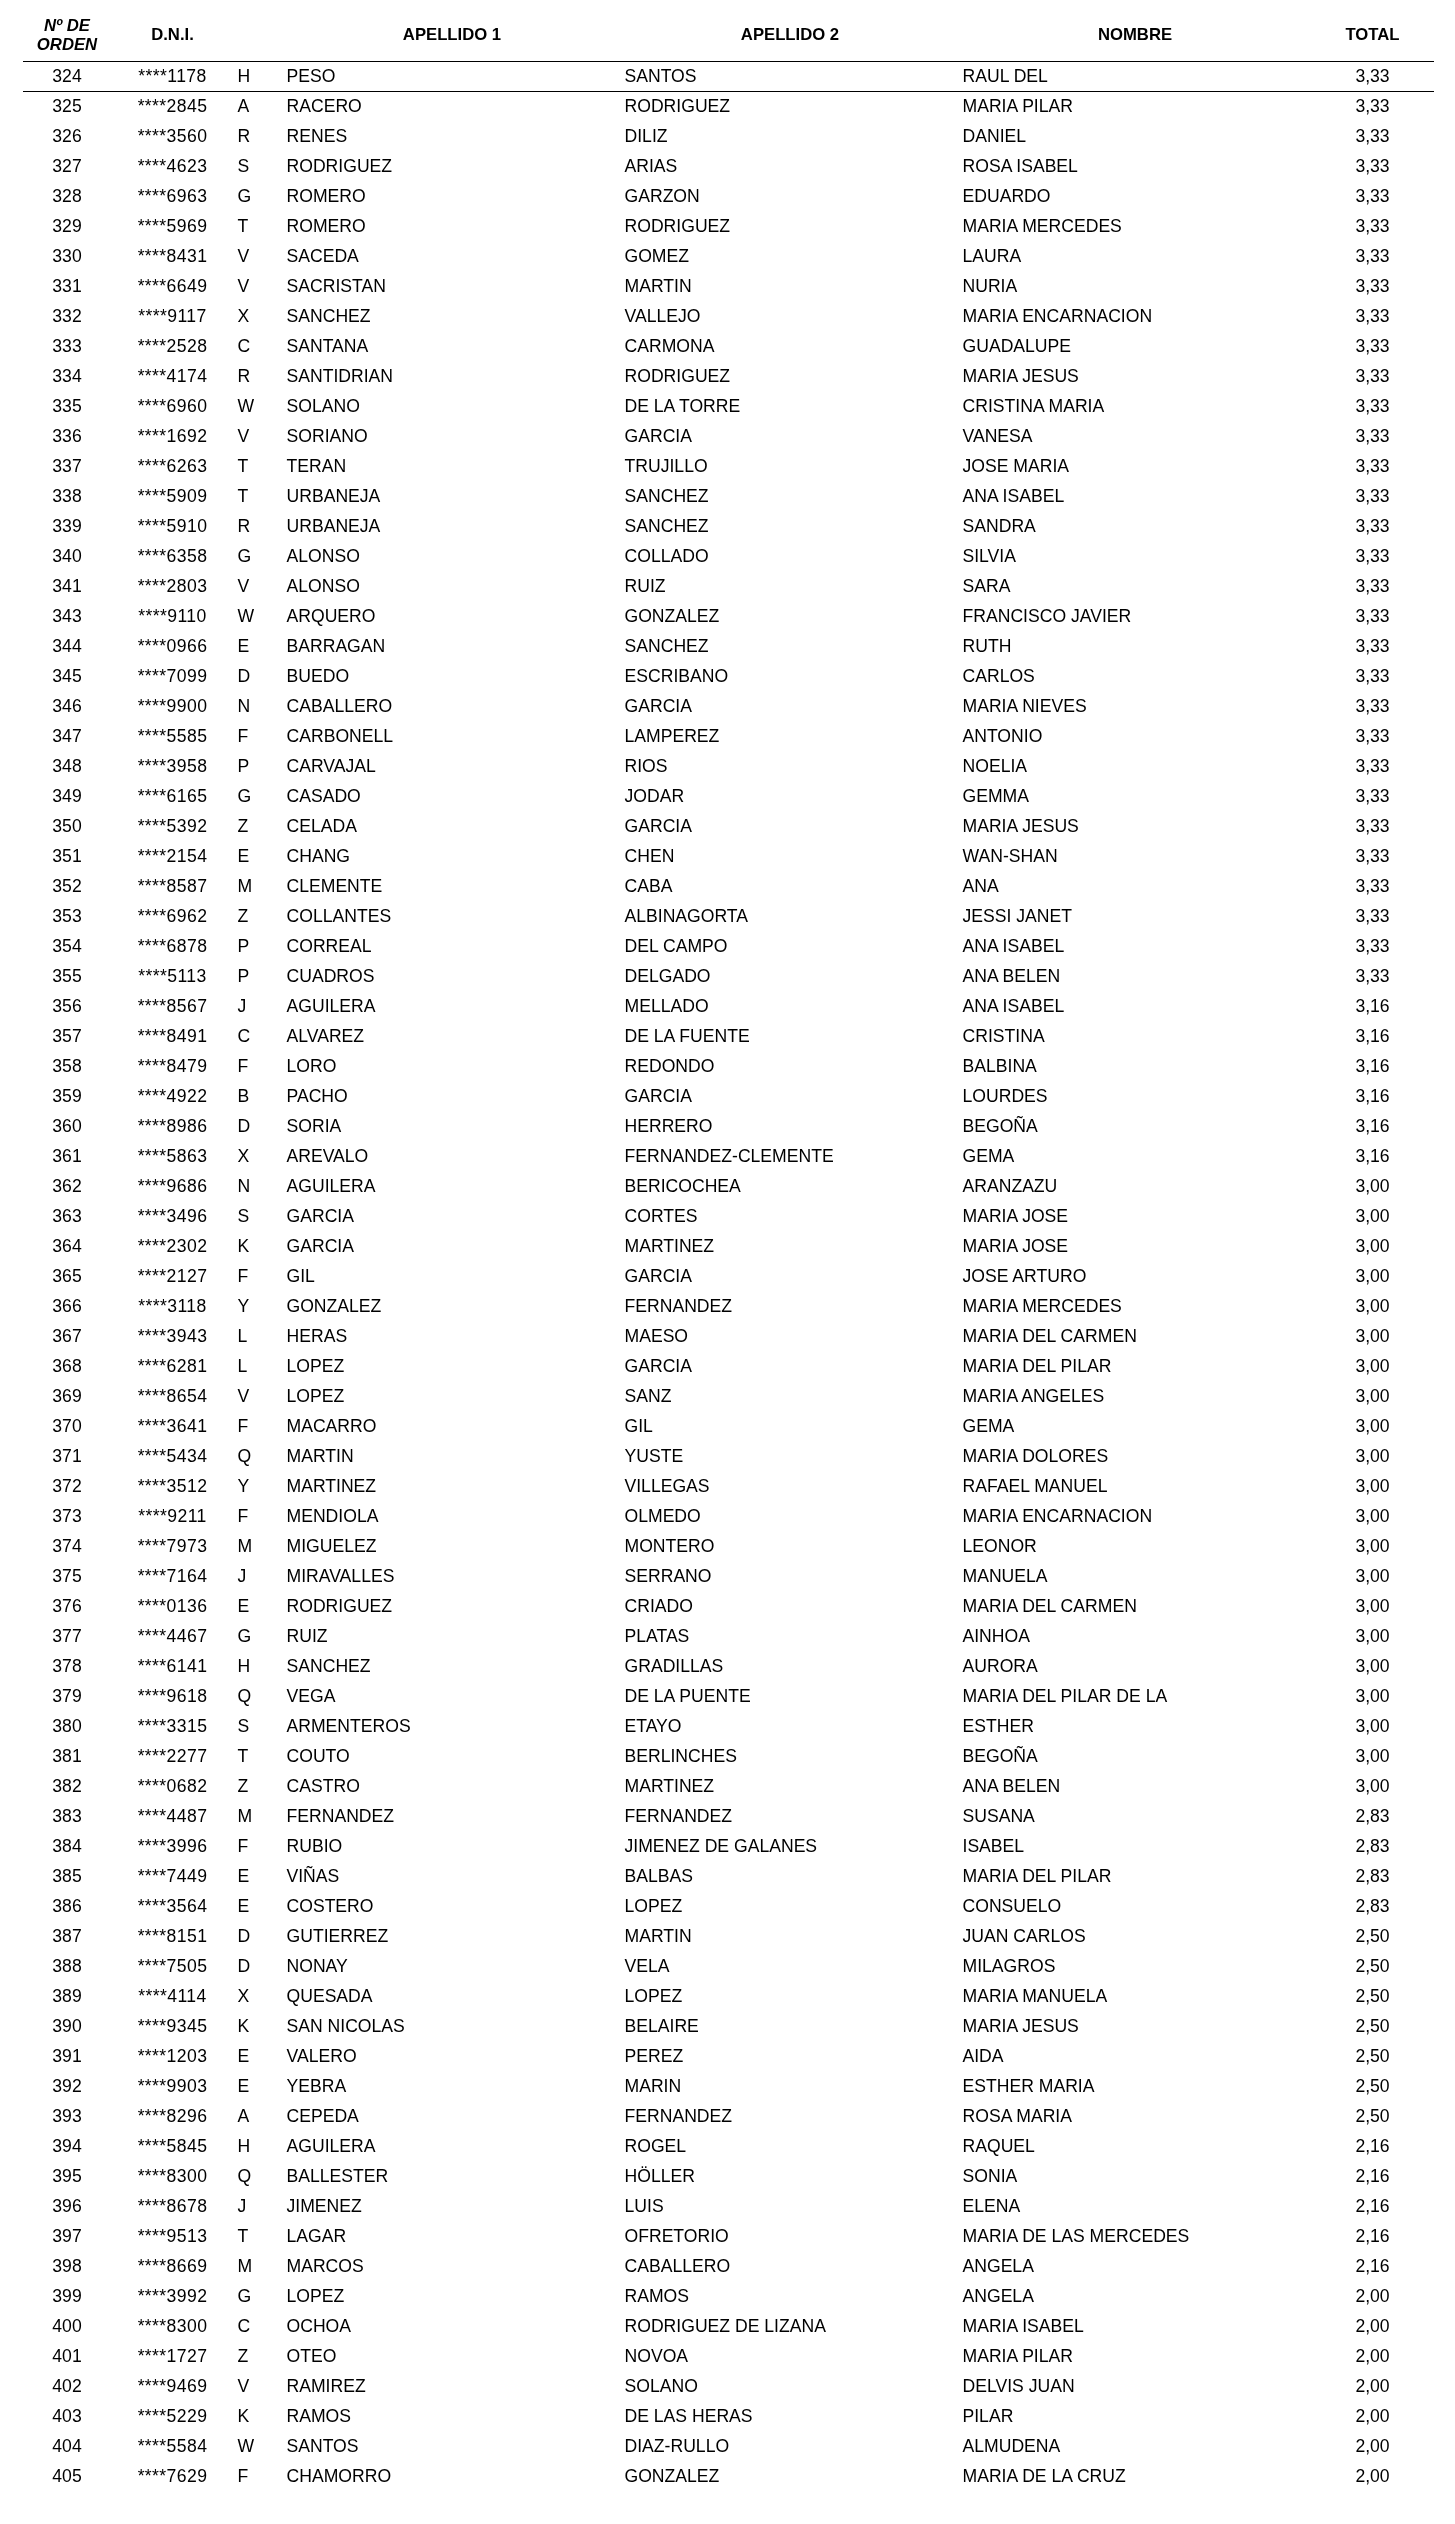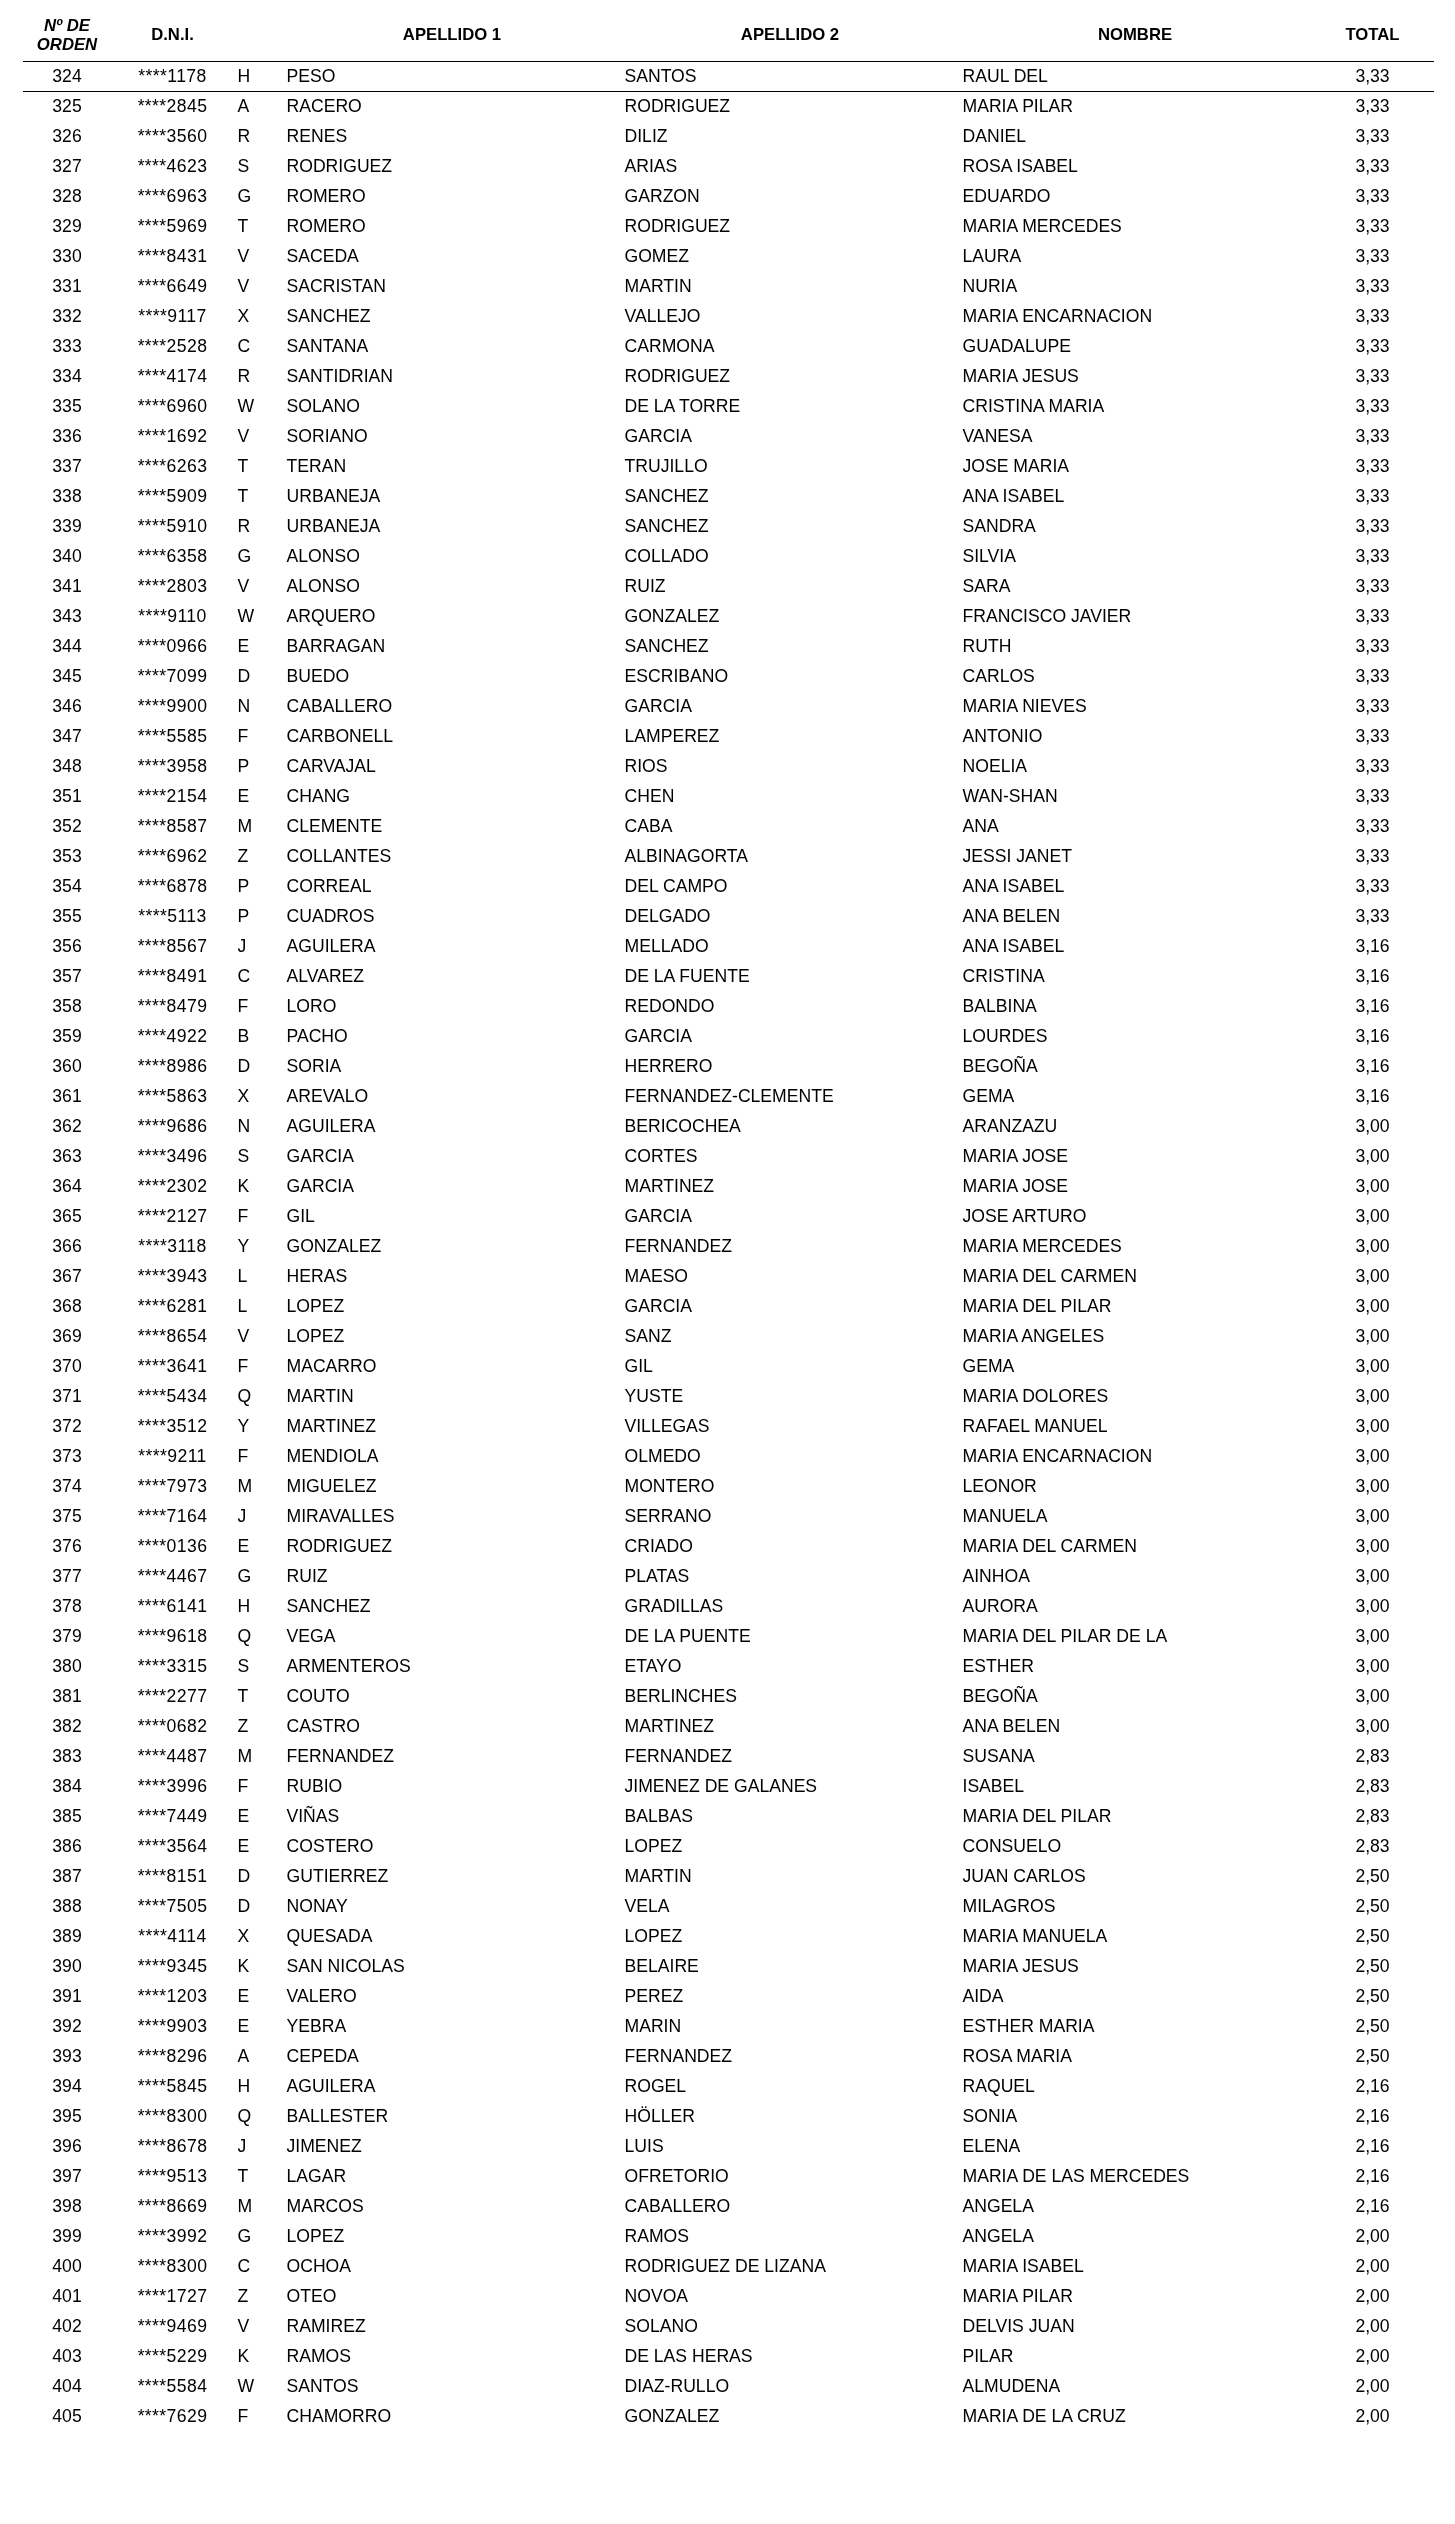--- a/index.html
+++ b/index.html
@@ -307,21 +307,39 @@
   <tr>
     <td class="col-order">348</td>
     <td class="col-dni">****3958</td>
     <td class="col-letter">P</td>
     <td class="col-a1">CARVAJAL</td>
     <td class="col-a2">RIOS</td>
     <td class="col-nombre">NOELIA</td>
     <td class="col-total">3,33</td>
   </tr>
 
-
+  <tr>
+    <td class="col-order">349</td>
+    <td class="col-dni">****6165</td>
+    <td class="col-letter">G</td>
+    <td class="col-a1">CASADO</td>
+    <td class="col-a2">JODAR</td>
+    <td class="col-nombre">GEMMA</td>
+    <td class="col-total">3,33</td>
+  </tr>
+
+  <tr>
+    <td class="col-order">350</td>
+    <td class="col-dni">****5392</td>
+    <td class="col-letter">Z</td>
+    <td class="col-a1">CELADA</td>
+    <td class="col-a2">GARCIA</td>
+    <td class="col-nombre">MARIA JESUS</td>
+    <td class="col-total">3,33</td>
+  </tr>
 
   <tr>
     <td class="col-order">351</td>
     <td class="col-dni">****2154</td>
     <td class="col-letter">E</td>
     <td class="col-a1">CHANG</td>
     <td class="col-a2">CHEN</td>
     <td class="col-nombre">WAN-SHAN</td>
     <td class="col-total">3,33</td>
   </tr>

